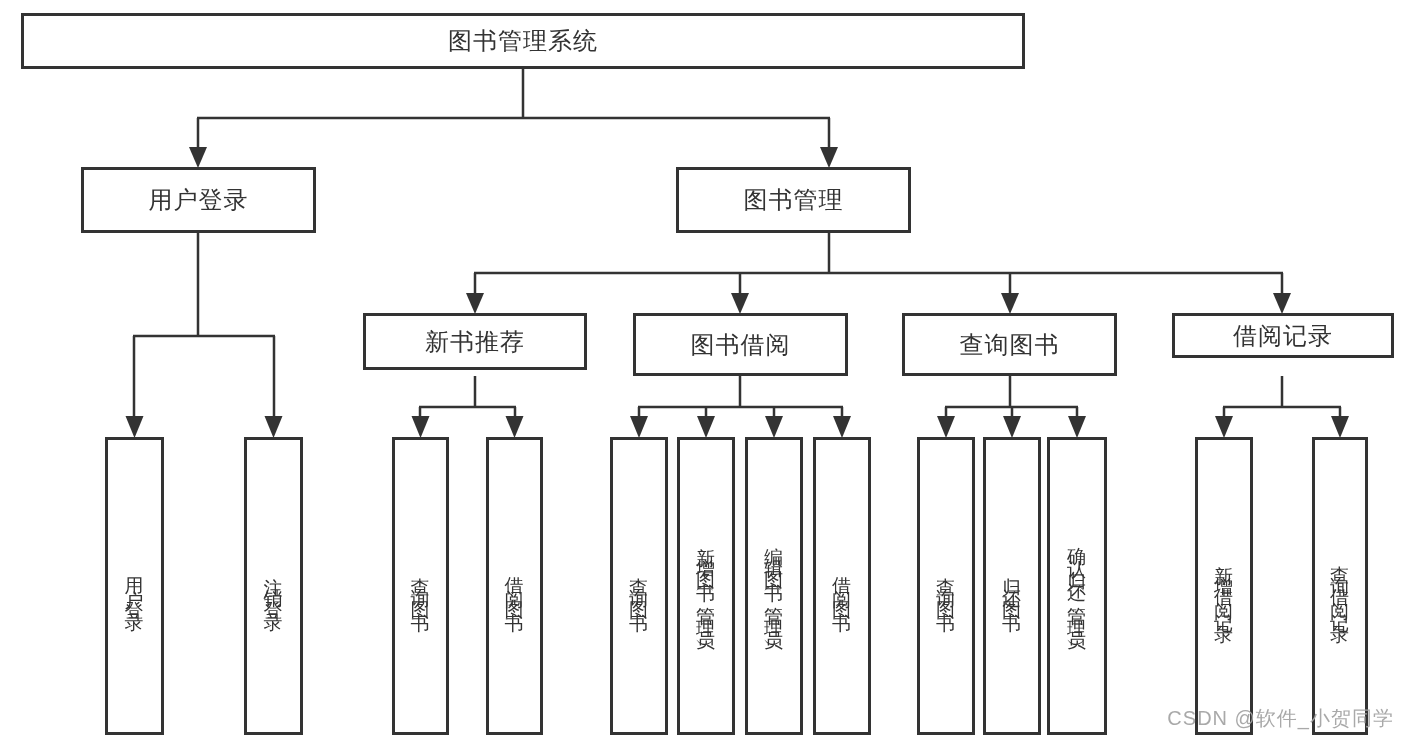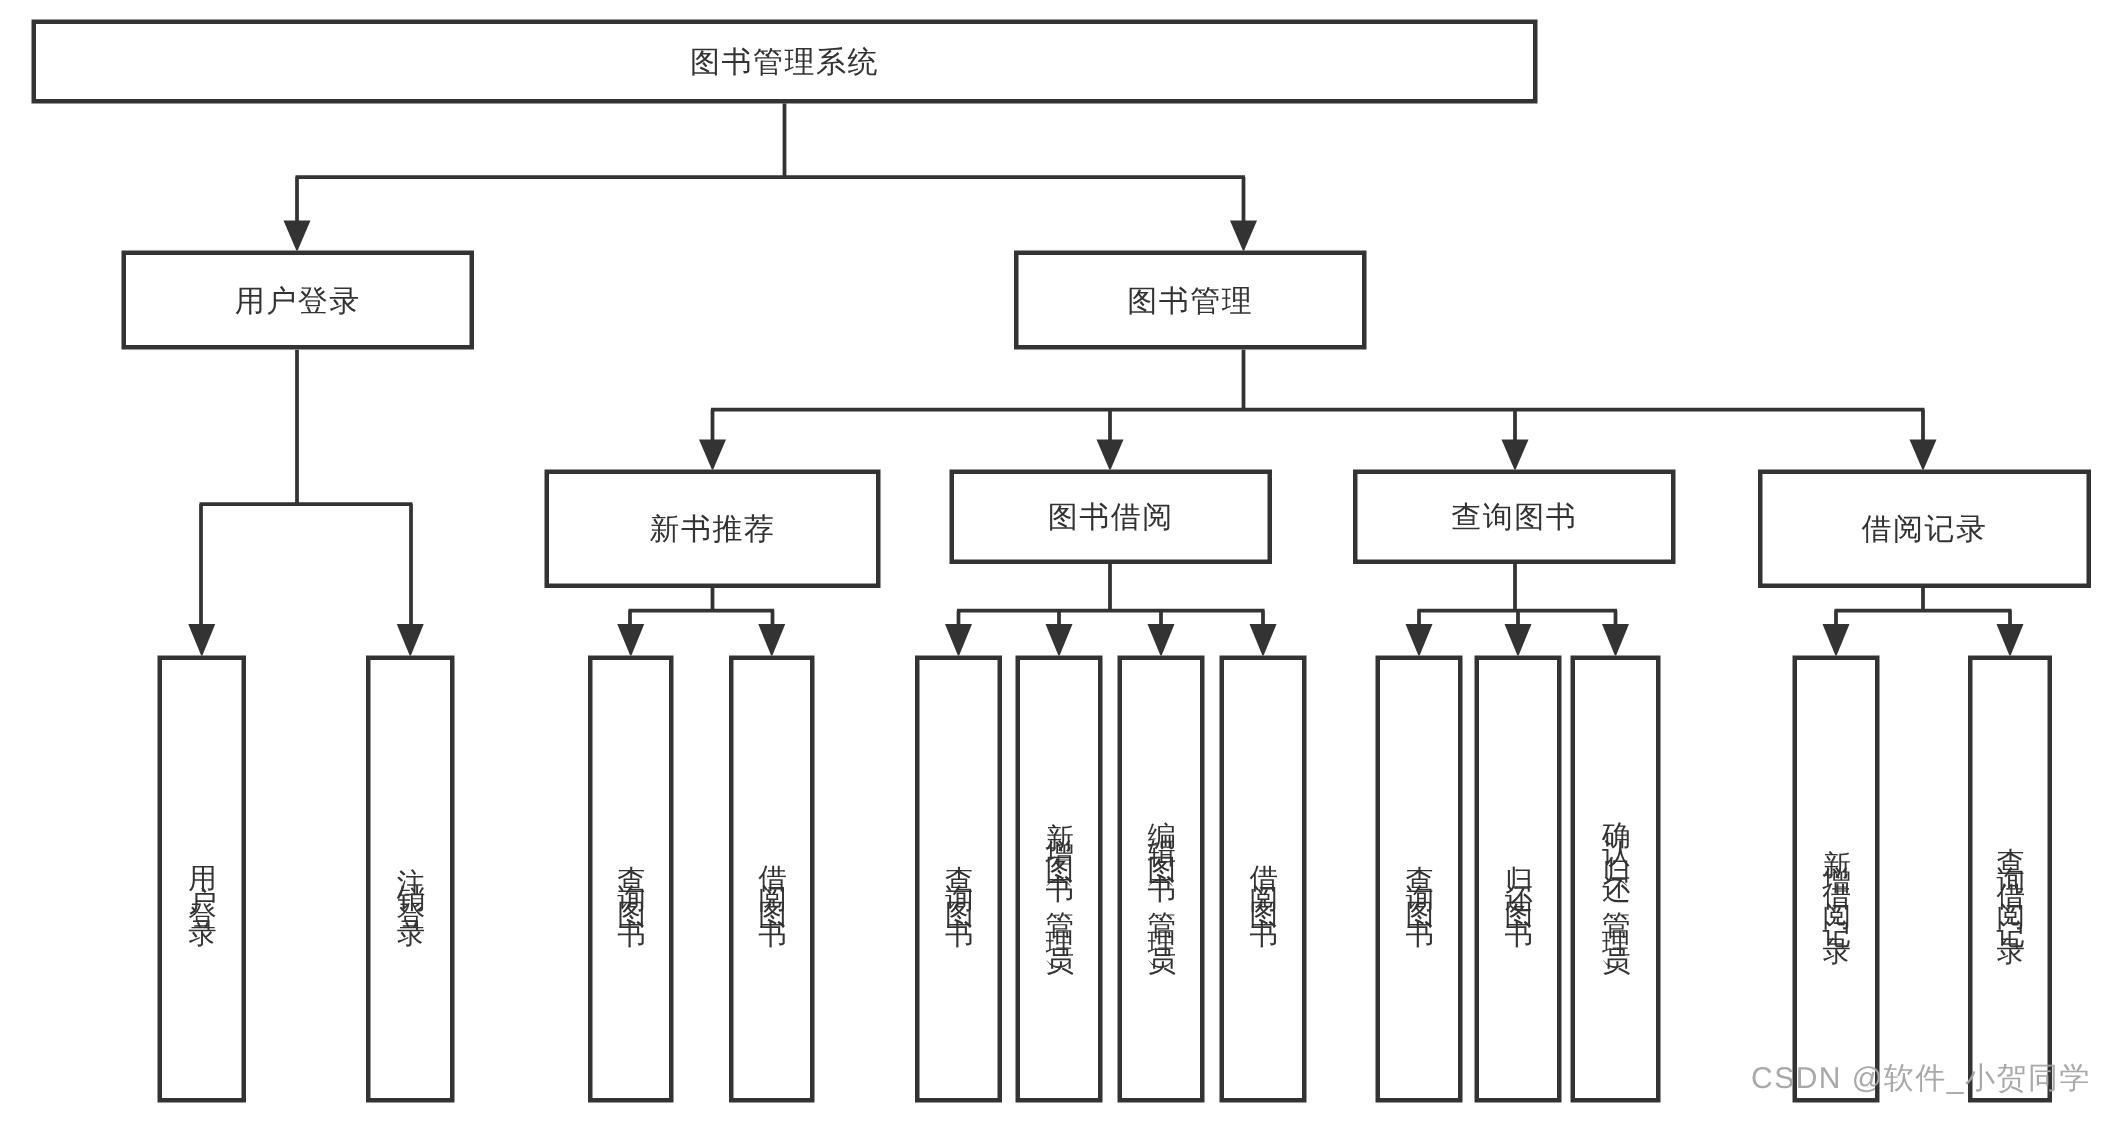--- a/index.html
+++ b/index.html
@@ -25,21 +25,21 @@
     position: absolute;
     box-sizing: border-box;
     border: 3px solid #333333;
     background: #ffffff;
     display: flex;
     align-items: center;
     justify-content: center;
     z-index: 2;
   }
   .hlabel {
-    font-size: 20px;
+    font-size: 24px;
     color: #333333;
     letter-spacing: 1px;
     white-space: nowrap;
   }
   .vlabel {
     writing-mode: vertical-rl;
     text-orientation: mixed;
     font-size: 19px;
     color: #333333;
     letter-spacing: 12px;
@@ -124,30 +124,30 @@
     <span class="hlabel">图书管理系统</span>
   </div>
 
   <div class="node" style="left:81px; top:167px; width:235px; height:66px;">
     <span class="hlabel">用户登录</span>
   </div>
   <div class="node" style="left:676px; top:167px; width:235px; height:66px;">
     <span class="hlabel">图书管理</span>
   </div>
 
-  <div class="node" style="left:363px; top:313px; width:224px; height:79px;">
+  <div class="node" style="left:363px; top:313px; width:224px; height:57px;">
     <span class="hlabel">新书推荐</span>
   </div>
   <div class="node" style="left:633px; top:313px; width:215px; height:63px;">
     <span class="hlabel">图书借阅</span>
   </div>
   <div class="node" style="left:902px; top:313px; width:215px; height:63px;">
     <span class="hlabel">查询图书</span>
   </div>
-  <div class="node" style="left:1172px; top:313px; width:222px; height:79px;">
+  <div class="node" style="left:1172px; top:313px; width:222px; height:45px;">
     <span class="hlabel">借阅记录</span>
   </div>
 
   <div class="node" style="left:105px; top:437px; width:59px; height:298px;">
     <span class="vlabel">用户登录</span>
   </div>
   <div class="node" style="left:244px; top:437px; width:59px; height:298px;">
     <span class="vlabel">注销登录</span>
   </div>
 

